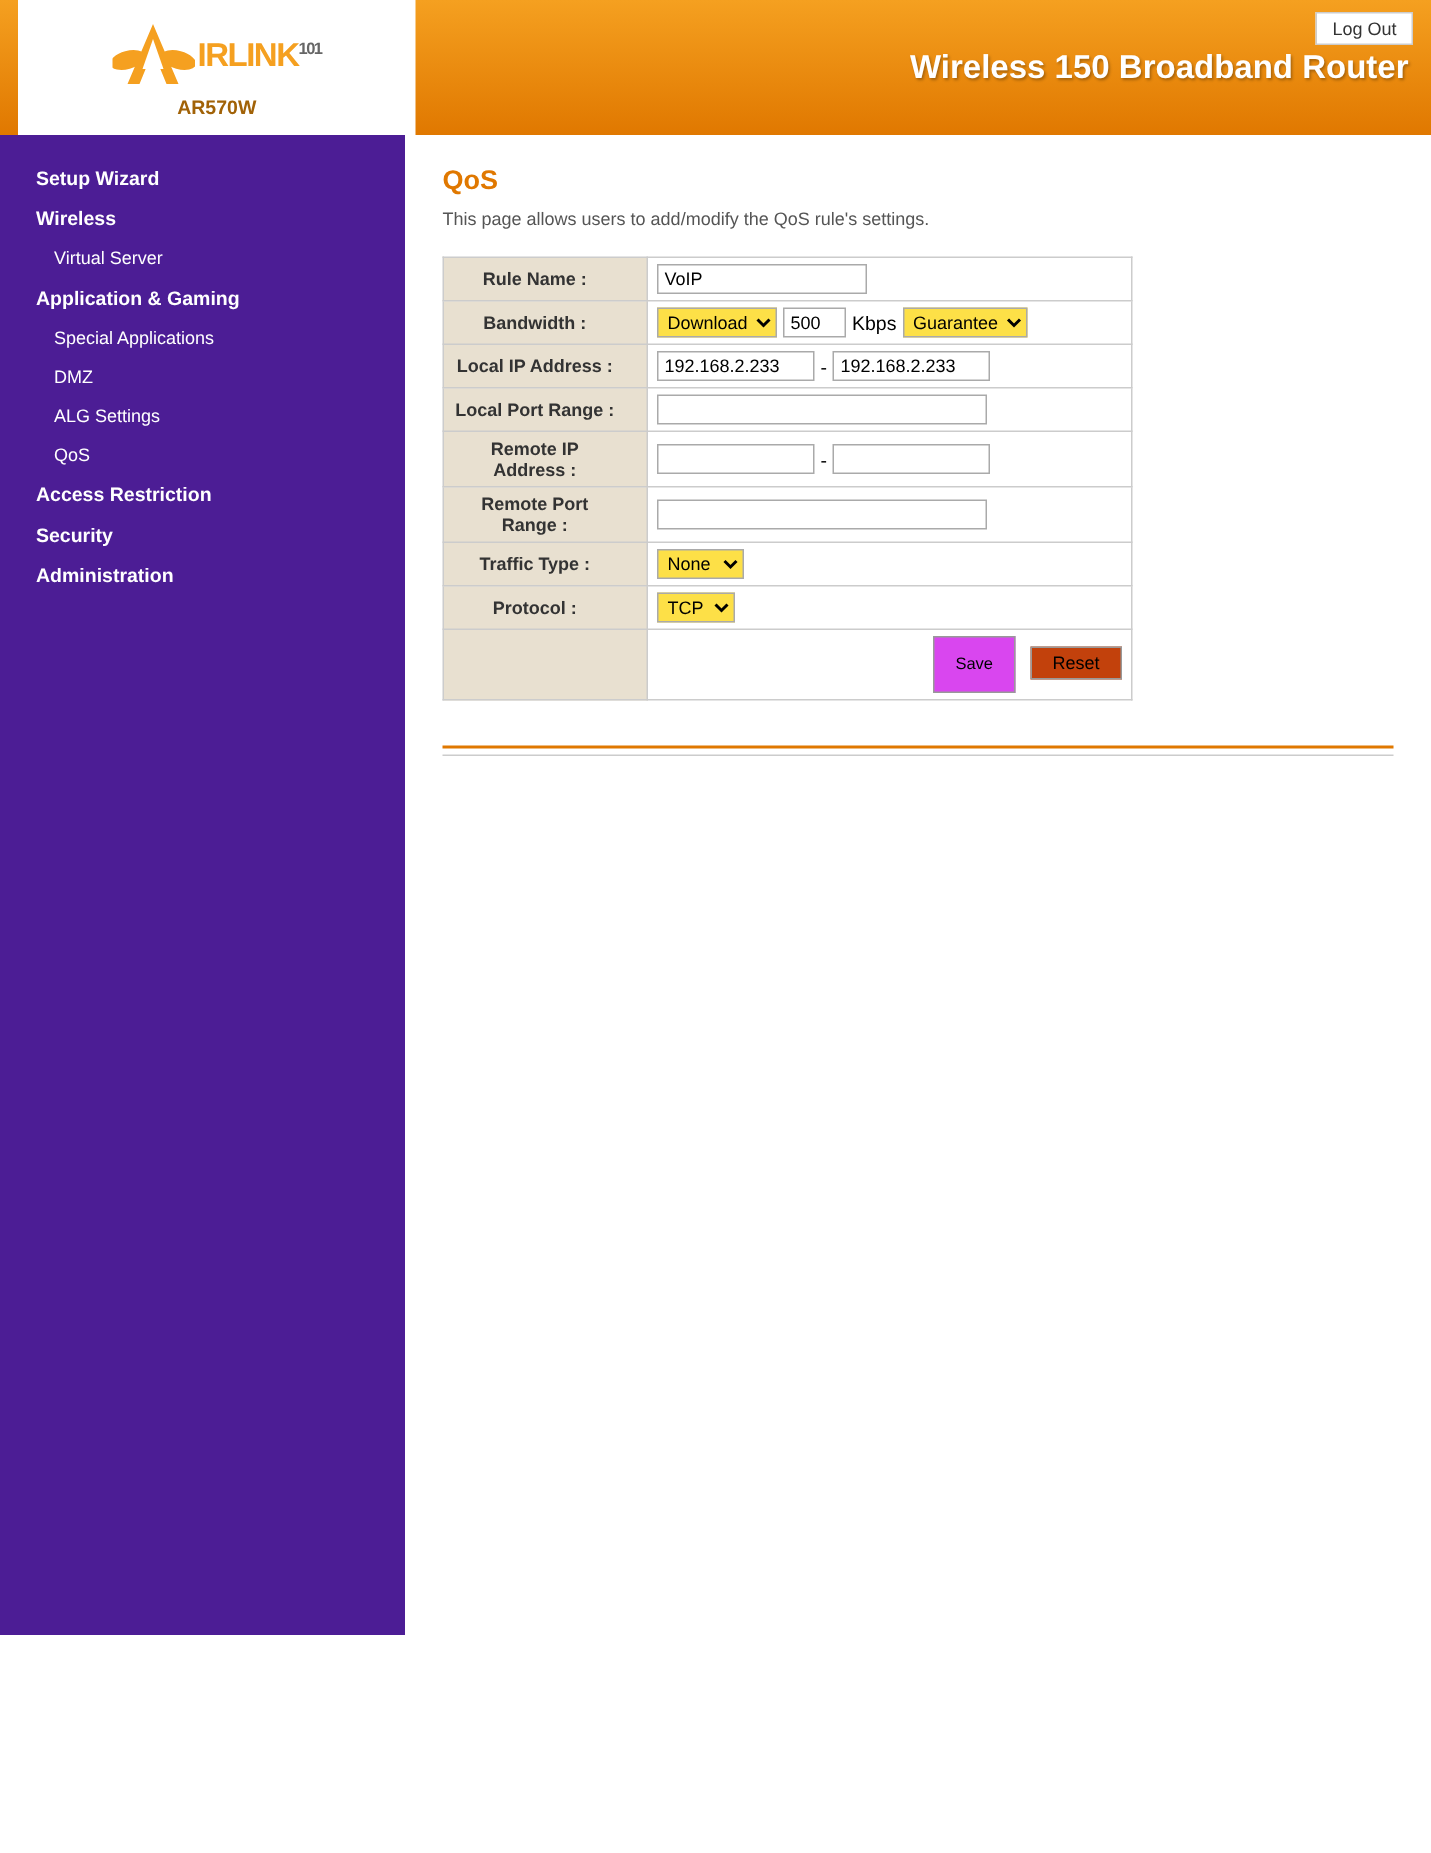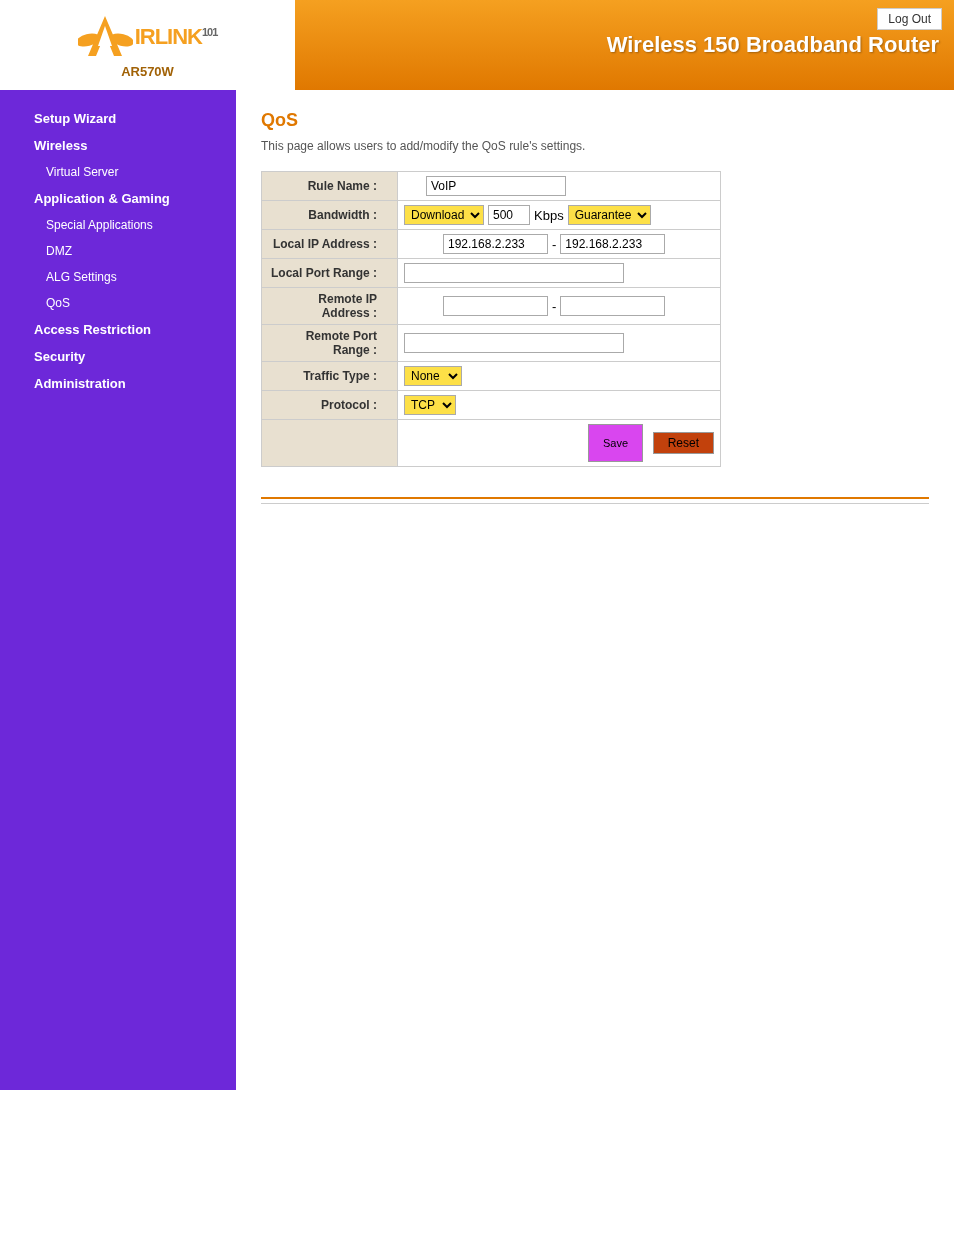--- a/index.html
+++ b/index.html
@@ -16,27 +16,28 @@
       background: linear-gradient(to bottom, #f5a020, #e07800);
       height: 90px;
       display: flex;
       align-items: center;
       justify-content: space-between;
       padding: 0 15px 0 0;
       position: relative;
     }
     .header-logo {
       background: #fff;
-      width: 295px;
+      width: 265px;
       height: 100%;
       display: flex;
       flex-direction: column;
       align-items: center;
       justify-content: center;
       padding: 10px;
+      margin-left: 12px;
     }
     .logo-model {
       color: #a16207;
       font-size: 13px;
       font-weight: bold;
       margin-top: 2px;
     }
     .header-title {
       color: #fff;
       font-size: 22px;
@@ -56,23 +57,23 @@
     }
 
     
     .main-container {
       display: flex;
       min-height: 1000px;
     }
 
     
     .sidebar {
-      width: 236px;
-      background: #6d28d9;
-      padding: 15px 16px;
+      width: 270px;
+      background: #4c1d95;
+      padding: 15px 6px;
       flex-shrink: 0;
     }
     .sidebar-item {
       display: block;
       padding: 6px 18px;
       color: #fff;
       text-decoration: none;
       font-size: 13px;
       font-weight: bold;
       cursor: pointer;
@@ -104,21 +105,21 @@
     
     .qos-table {
       border-collapse: collapse;
       width: 460px;
     }
     .qos-table tr td {
       padding: 4px 6px;
       vertical-align: middle;
     }
     .qos-table tr td:first-child {
-      text-align: right;
+      text-align: center;
       background: #e8e0d0;
       font-weight: bold;
       font-size: 12px;
       color: #333;
       width: 136px;
       padding-right: 20px;
       border: 1px solid #ccc;
     }
     .qos-table tr td:last-child {
       background: #fff;
@@ -138,21 +139,20 @@
     }
     .row-bandwidth {
       display: flex;
       align-items: center;
       gap: 4px;
     }
     .row-ip {
       display: flex;
       align-items: center;
       gap: 4px;
-      margin-left: 39px;
     }
     .btn-save {
       background: #d946ef;
       border: 1px solid #999;
       padding: 12px 14px;
       font-size: 11px;
       cursor: pointer;
       margin-right: 6px;
     }
     .btn-reset {
@@ -231,21 +231,21 @@
 
   <div class="content">
     <div class="page-title">QoS</div>
     <div class="page-desc">This page allows users to add/modify the QoS rule's settings.</div>
 
     <table class="qos-table">
       <tbody>
           <tr>
         <td>Rule Name :</td>
         <td>
-          <input type="text" value="VoIP" style="width: 140px; margin-left: 22px;">
+          <input type="text" value="VoIP" style="width: 140px;">
         </td>
       </tr>
       <tr>
         <td>Bandwidth :</td>
         <td>
           <div class="row-bandwidth">
             <select>
               <option>Download</option>
               <option>Upload</option>
             </select>

